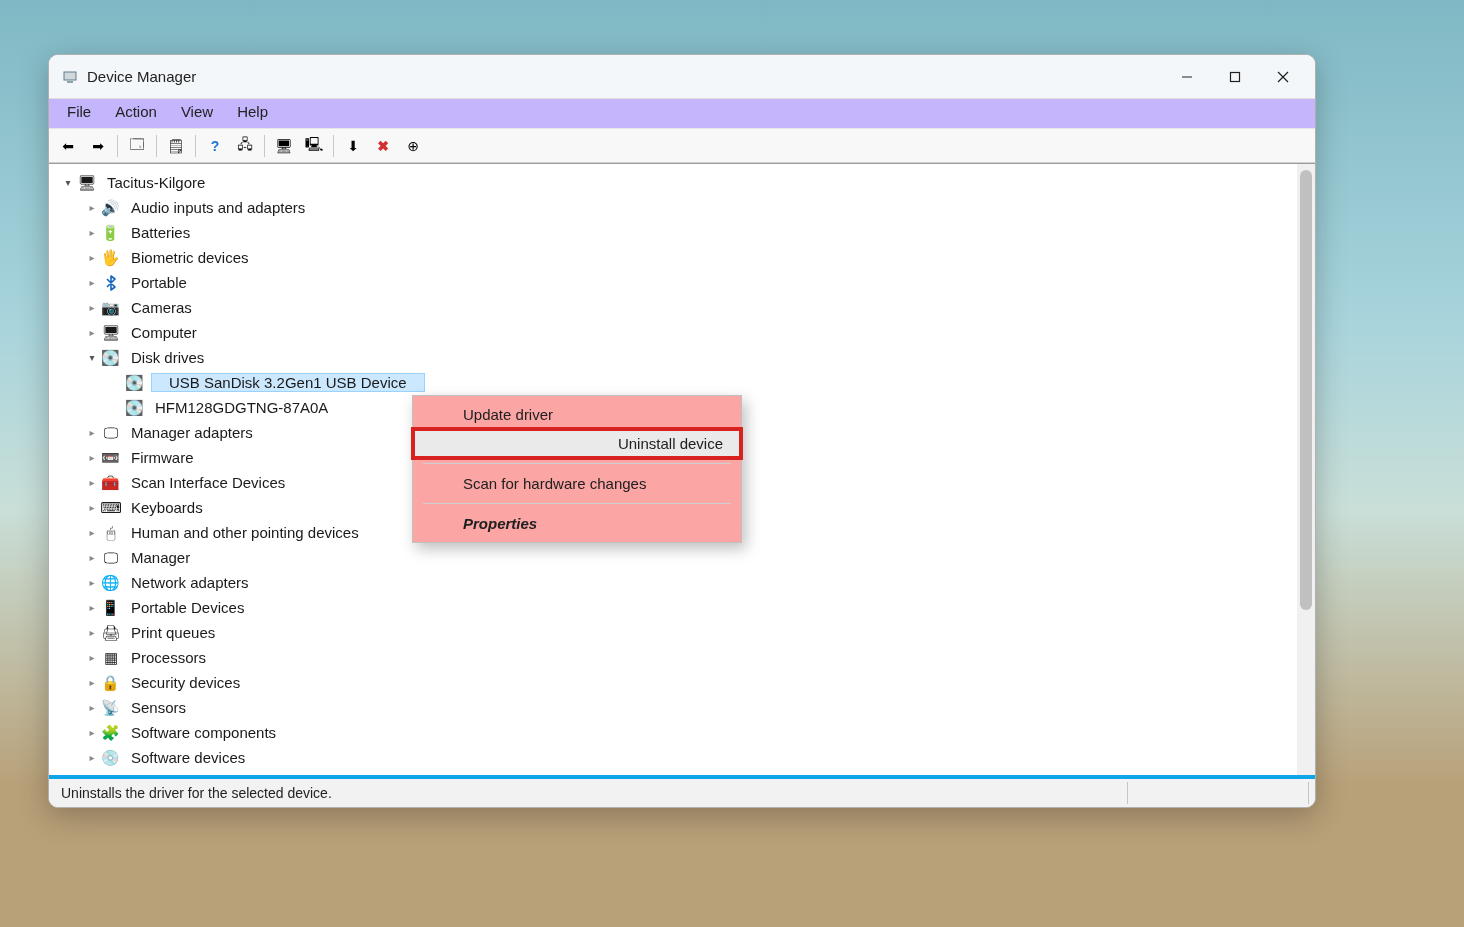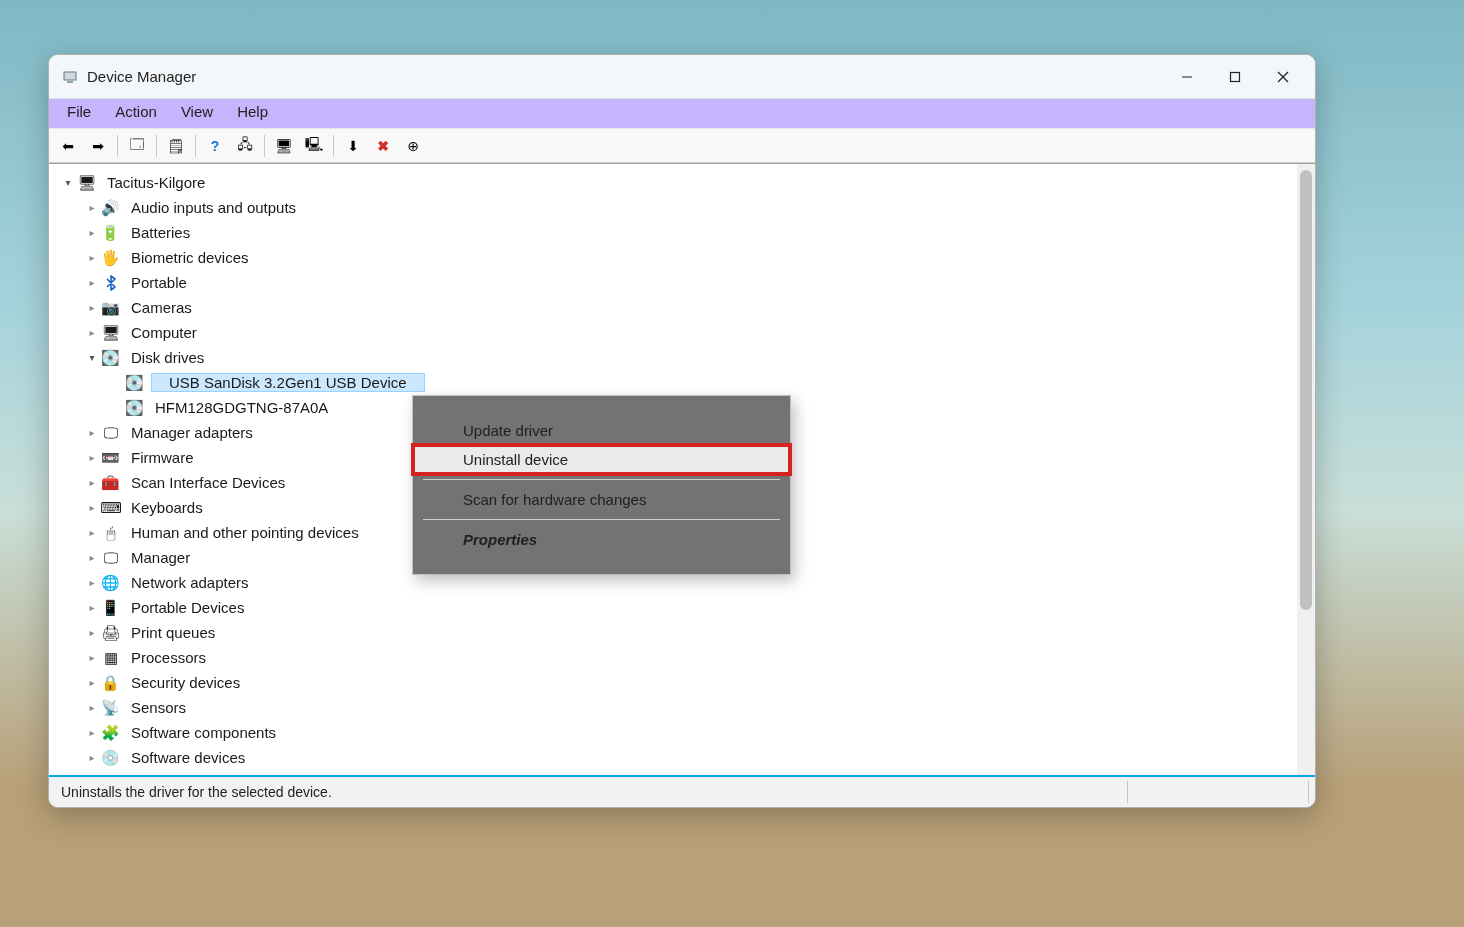--- a/index.html
+++ b/index.html
@@ -116,46 +116,46 @@
   }
   .scrollbar .thumb {
     position:absolute; left:3px; right:3px; top:6px; height:440px;
     background:#c0c0c0; border-radius:6px;
   }
 
   .context-menu {
     position: absolute;
     left: 412px;
     top: 395px;
-    width: 379px;
-    background: #737373;
+    width: 330px;
+    background: #fca5a5;
     border: 1px solid #c0c0c0;
     box-shadow: 4px 6px 14px rgba(0,0,0,0.25);
-    padding: 20px 0;
+    padding: 4px 0;
     font-size: 15px;
     z-index: 50;
   }
   .context-menu .citem {
     padding: 6px 18px 6px 50px;
     color: #202020;
   }
   .context-menu .citem.bold { font-weight: 700; font-style: italic; }
   .context-menu .csep {
     height:1px; background:#d0d0d0; margin: 5px 10px;
   }
   .context-menu .citem.highlighted {
     outline: 4px solid #d8221f;
     outline-offset: -2px;
     background: #eaeaea;
-    position: relative; z-index: 1;
+    position: relative; z-index: 1; text-align: right;
   }
 
   .statusbar {
     height: 32px;
-    border-top: 2px solid #0ea5e9;
+    border-top: 4px solid #0ea5e9;
     background: #f2f2f2;
     display: flex; align-items: center;
     font-size: 14px; color: #222;
     padding: 0 6px;
   }
   .statusbar .cell { padding: 0 6px; }
   .statusbar .div { width:1px; height:22px; background:#c6c6c6; margin-left:auto; }
   .statusbar .div2 { width:1px; height:22px; background:#c6c6c6; margin-left:180px; }
 
   
@@ -245,21 +245,21 @@
   <div class="content">
     <div class="tree" id="tree">
         <div class="node pad0">
           <span class="chev d"></span>
           <span class="nicon">🖥</span>
           <span class="label">Tacitus-Kilgore</span>
         </div>
         <div class="node pad1">
           <span class="chev r"></span>
           <span class="nicon">🔊</span>
-          <span class="label">Audio inputs and outputs</span>
+          <span class="label">Audio inputs and adapters</span>
         </div>
         <div class="node pad1">
           <span class="chev r"></span>
           <span class="nicon">🔋</span>
           <span class="label">Batteries</span>
         </div>
         <div class="node pad1">
           <span class="chev r"></span>
           <span class="nicon">🖐</span>
           <span class="label">Biometric devices</span>

